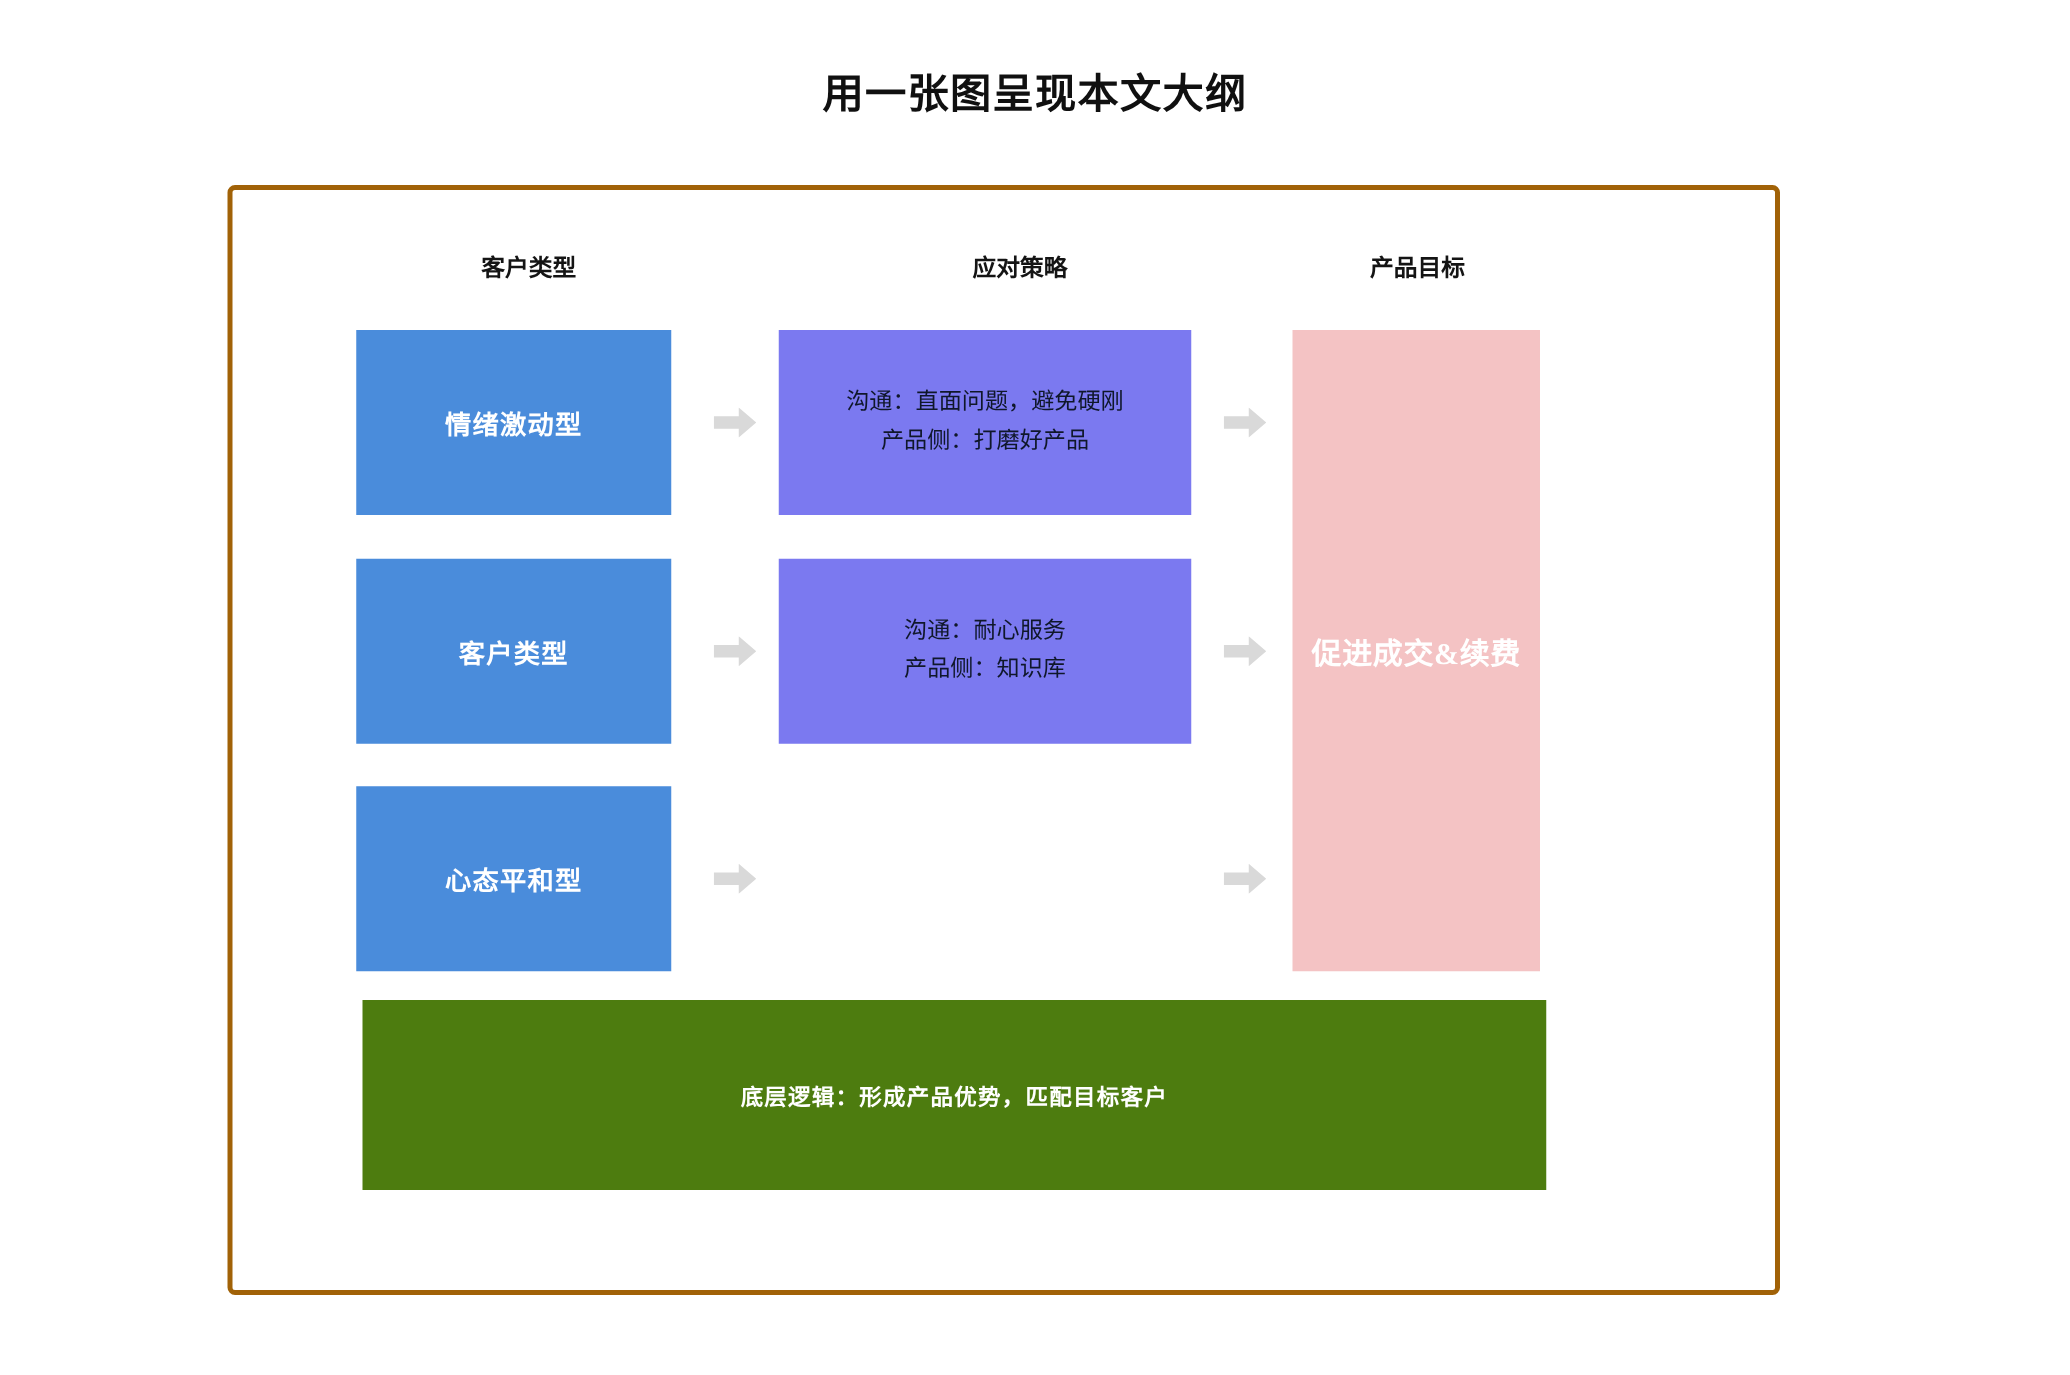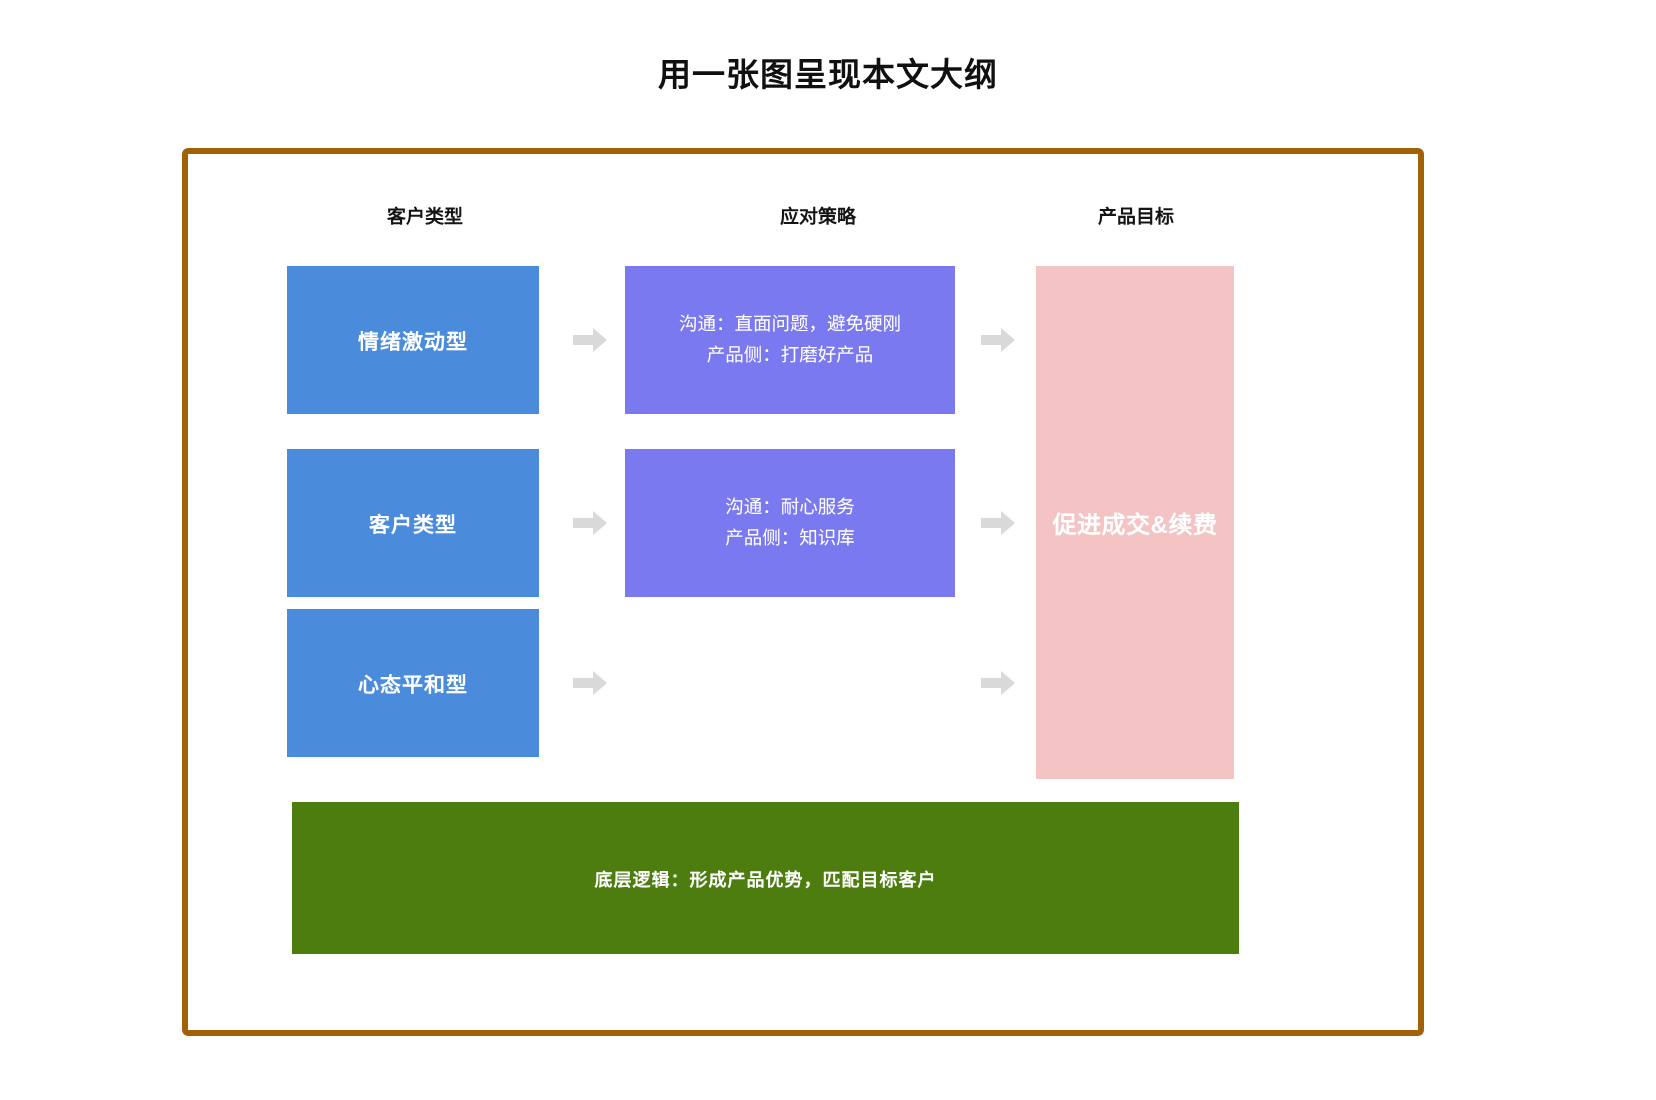--- a/index.html
+++ b/index.html
@@ -34,24 +34,25 @@
     color: #101010;
     font-family: Liberation Mono, monospace;
   }
 
   .diagram-frame {
     position: absolute;
     left: 182px;
     top: 148px;
     width: 1242px;
     height: 888px;
-    border: 6px solid #a16207;
+    border: 4px solid #a16207;
     border-radius: 6px;
     background: #ffffff;
     box-sizing: border-box;
+    font-family: Liberation Serif, serif;
   }
 
   
   .col-headers {
     position: absolute;
     left: 0;
     top: 0;
     width: 100%;
     height: 100%;
     pointer-events: none;
@@ -70,21 +71,21 @@
 
   
   .row {
     position: absolute;
     left: 0;
     width: 100%;
     height: 148px;
   }
   .row.r1 { top: 112px; }
   .row.r2 { top: 295px; }
-  .row.r3 { top: 455px; }
+  .row.r3 { top: 477px; }
 
   .type-box {
     position: absolute;
     left: 99px;
     top: 0;
     width: 252px;
     height: 148px;
     background: #4a8cdb;
     display: flex;
     align-items: center;
@@ -109,21 +110,21 @@
     position: absolute;
     left: 437px;
     top: 0;
     width: 330px;
     height: 148px;
     background: #7b79f0;
     display: flex;
     flex-direction: column;
     align-items: center;
     justify-content: center;
-    color: #ffffff;
+    color: #0f172a;
     font-size: 18.5px;
     line-height: 1.65;
     font-weight: 500;
   }
   .strategy-line {
     white-space: nowrap;
   }
 
   .goal-box {
     position: absolute;

